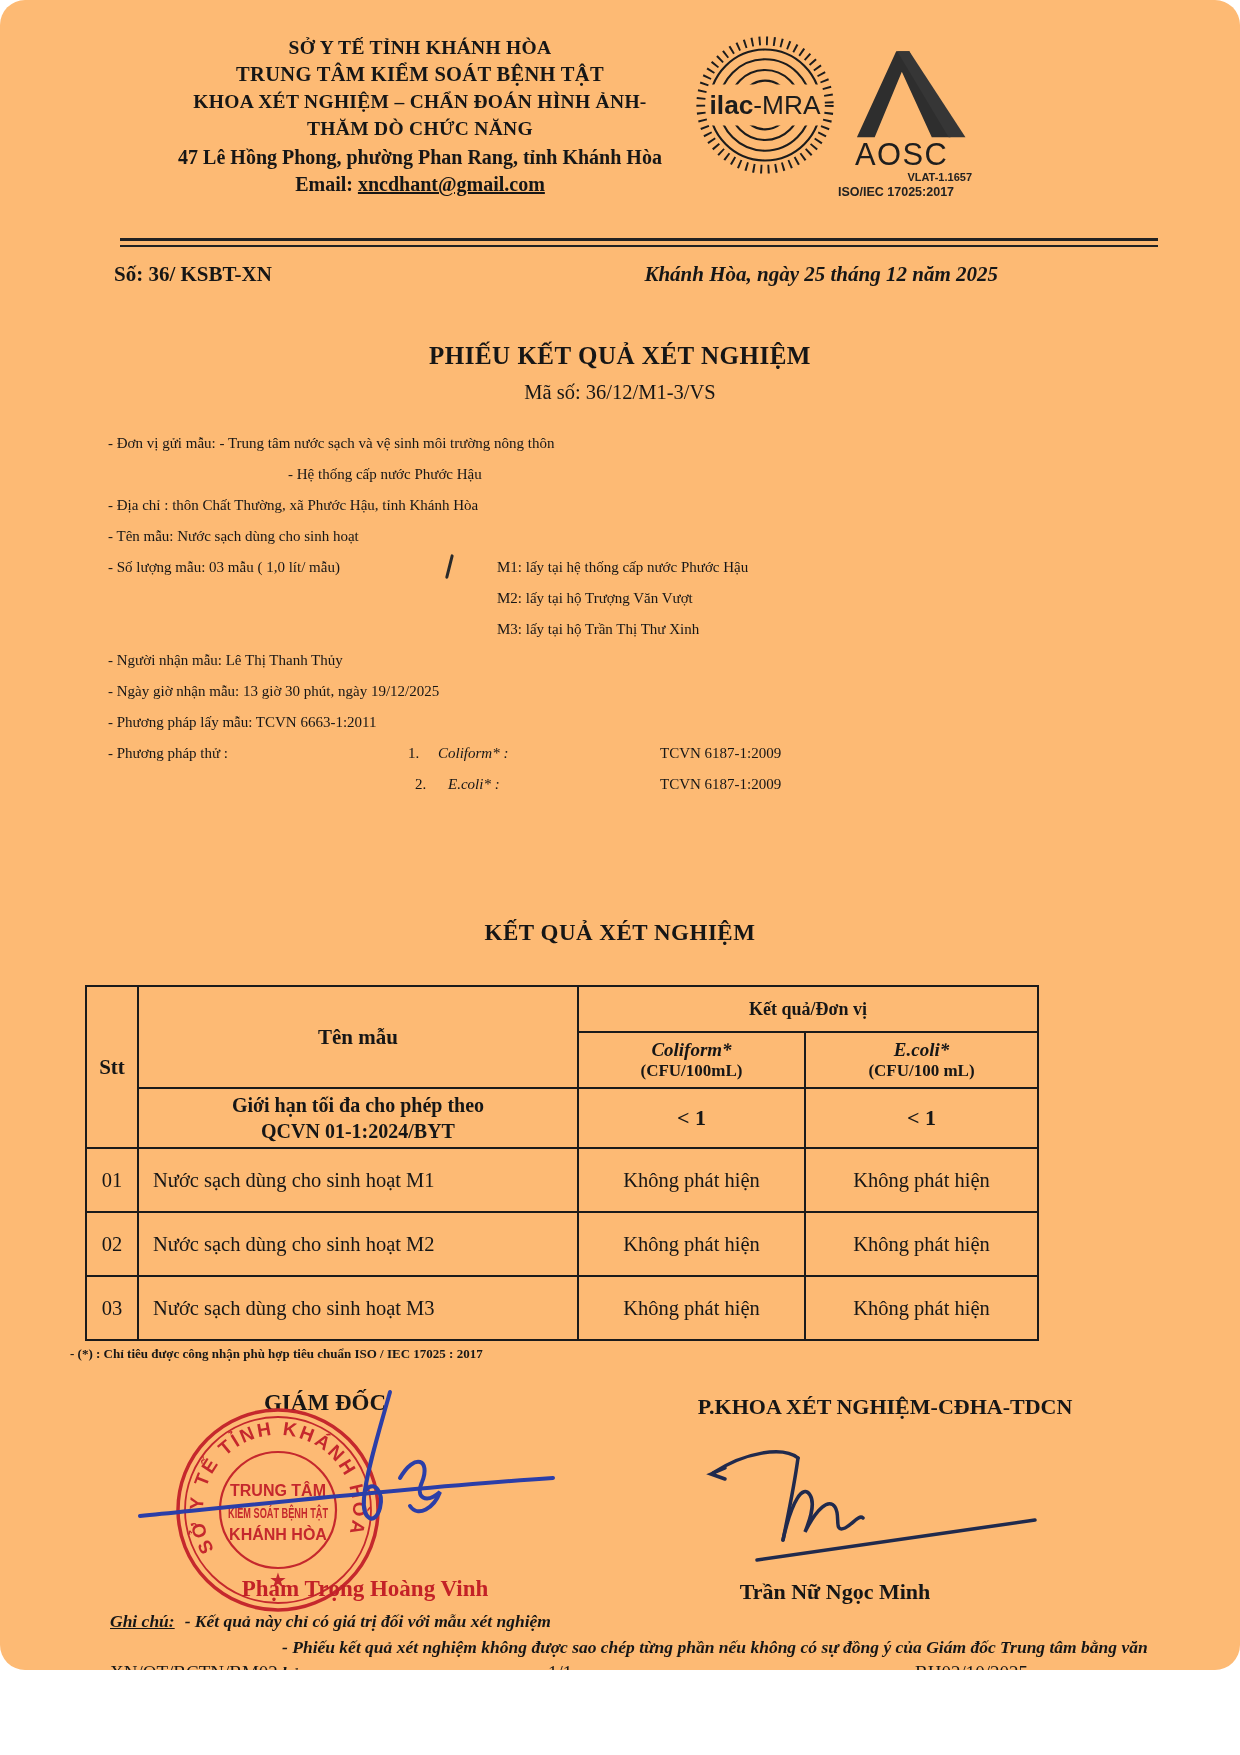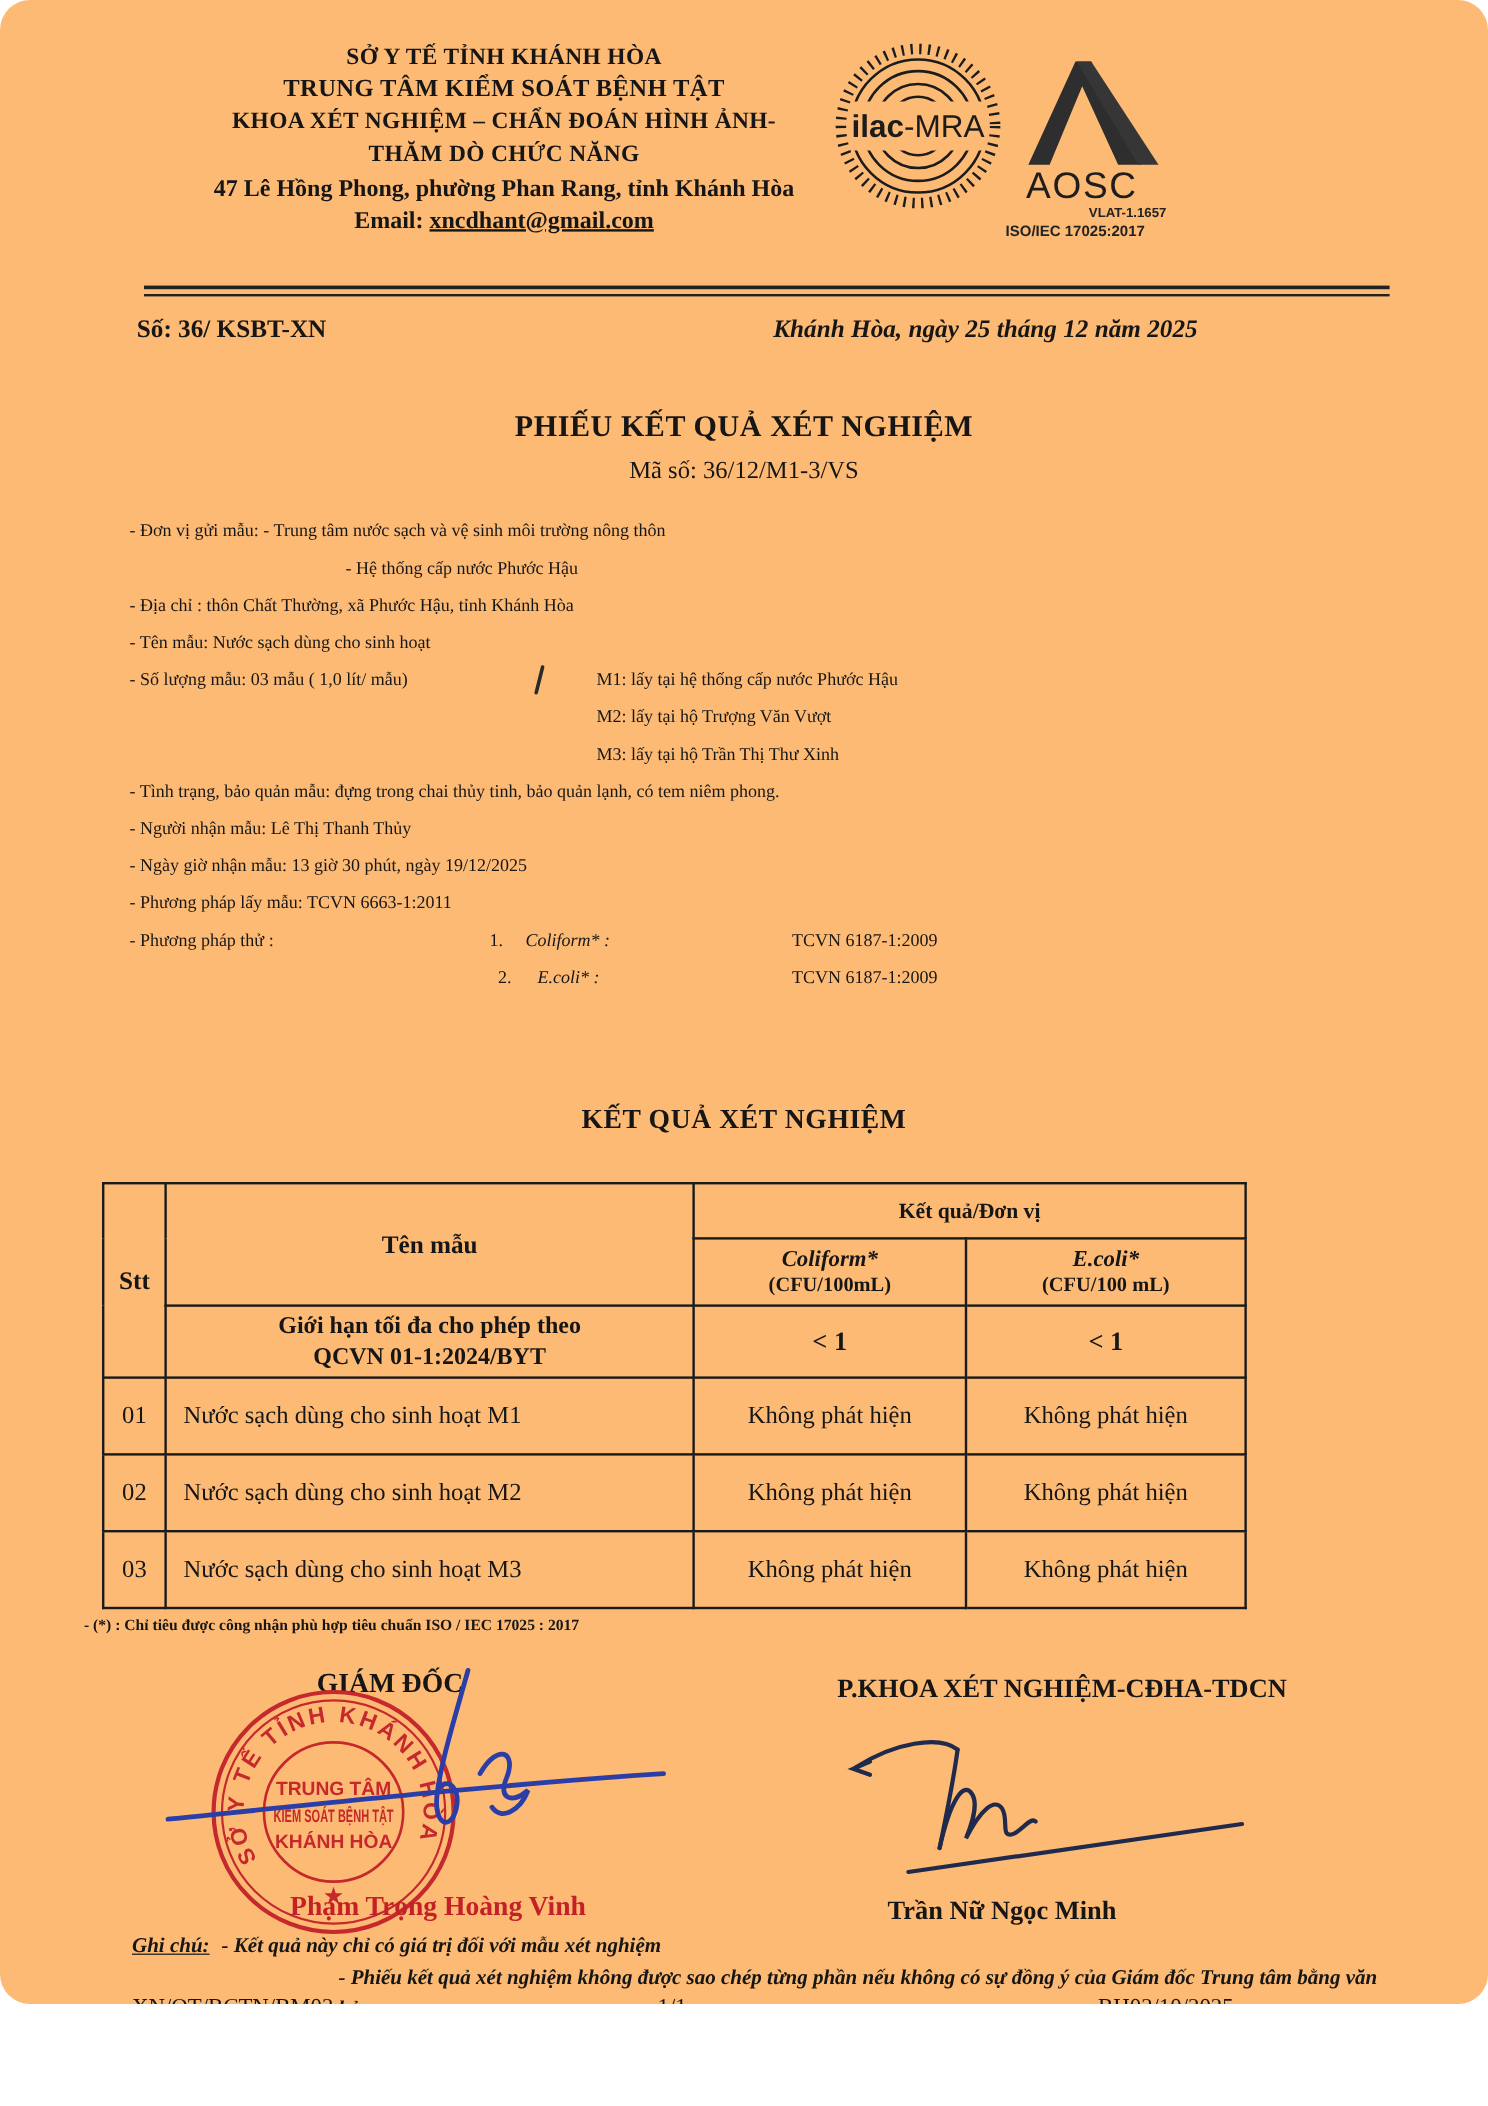--- a/index.html
+++ b/index.html
@@ -133,21 +133,20 @@
     <div class="dline indent-ht" data-name="detail-water-system">- Hệ thống cấp nước Phước Hậu</div>
     <div class="dline" data-name="detail-address">- Địa chỉ : thôn Chất Thường, xã Phước Hậu, tỉnh Khánh Hòa</div>
     <div class="dline" data-name="detail-sample-name">- Tên mẫu: Nước sạch dùng cho sinh hoạt</div>
     <div class="dline" data-name="detail-sample-count">
       <span data-name="sample-count-text">- Số lượng mẫu: 03 mẫu ( 1,0 lít/ mẫu)</span>
       <span class="abs" style="left:389px;" data-name="sample-m1">M1: lấy tại hệ thống cấp nước Phước Hậu</span>
       <span class="pen-mark" data-name="pen-mark"></span>
     </div>
     <div class="dline indent-m" data-name="sample-m2">M2: lấy tại hộ Trượng Văn Vượt</div>
     <div class="dline indent-m" data-name="sample-m3">M3: lấy tại hộ Trần Thị Thư Xinh</div>
-    <div class="dline" data-name="detail-condition">- Tình trạng, bảo quản mẫu: đựng trong chai thủy tinh, bảo quản lạnh, có tem niêm phong.</div>
     <div class="dline" data-name="detail-receiver">- Người nhận mẫu: Lê Thị Thanh Thủy</div>
     <div class="dline" data-name="detail-receive-datetime">- Ngày giờ nhận mẫu: 13 giờ 30 phút, ngày 19/12/2025</div>
     <div class="dline" data-name="detail-sampling-method">- Phương pháp lấy mẫu: TCVN 6663-1:2011</div>
     <div class="dline" data-name="detail-test-method-1">
       <span data-name="test-method-label">- Phương pháp thử :</span>
       <span class="abs" style="left:300px;" data-name="test-method-1-no">1.</span>
       <span class="abs it" style="left:330px;" data-name="test-method-1-name">Coliform* :</span>
       <span class="abs" style="left:552px;" data-name="test-method-1-standard">TCVN 6187-1:2009</span>
     </div>
     <div class="dline" data-name="detail-test-method-2">

